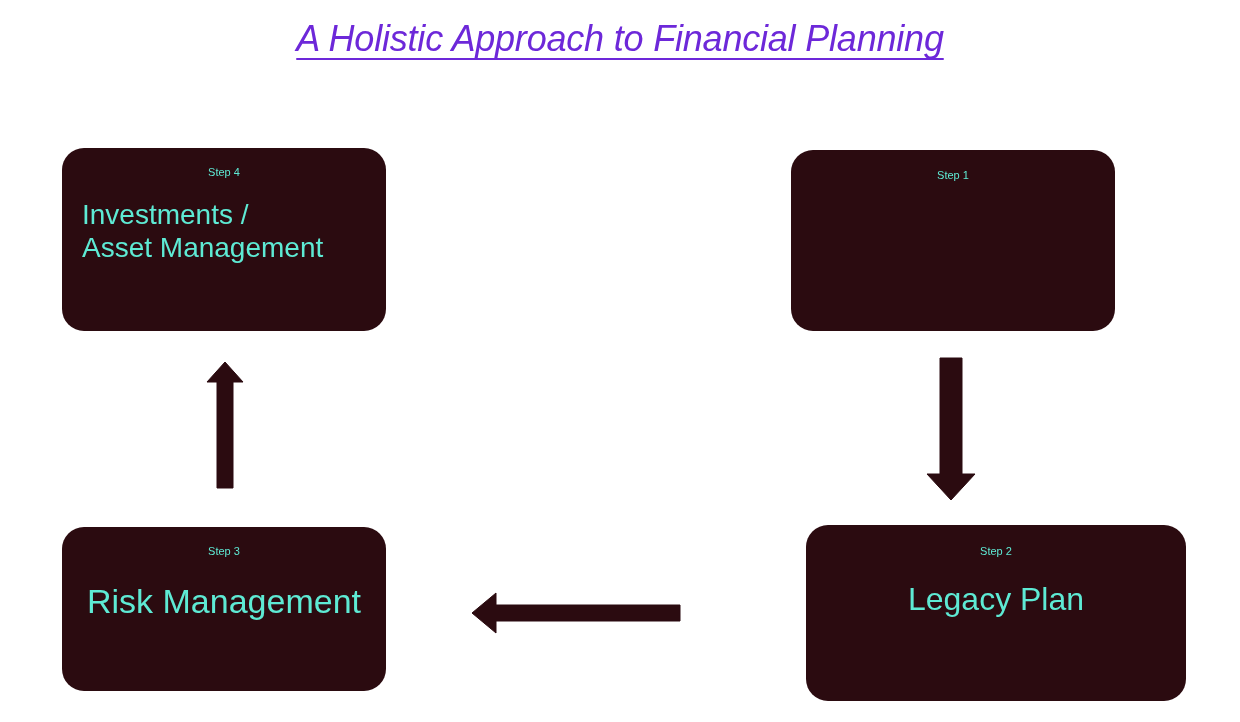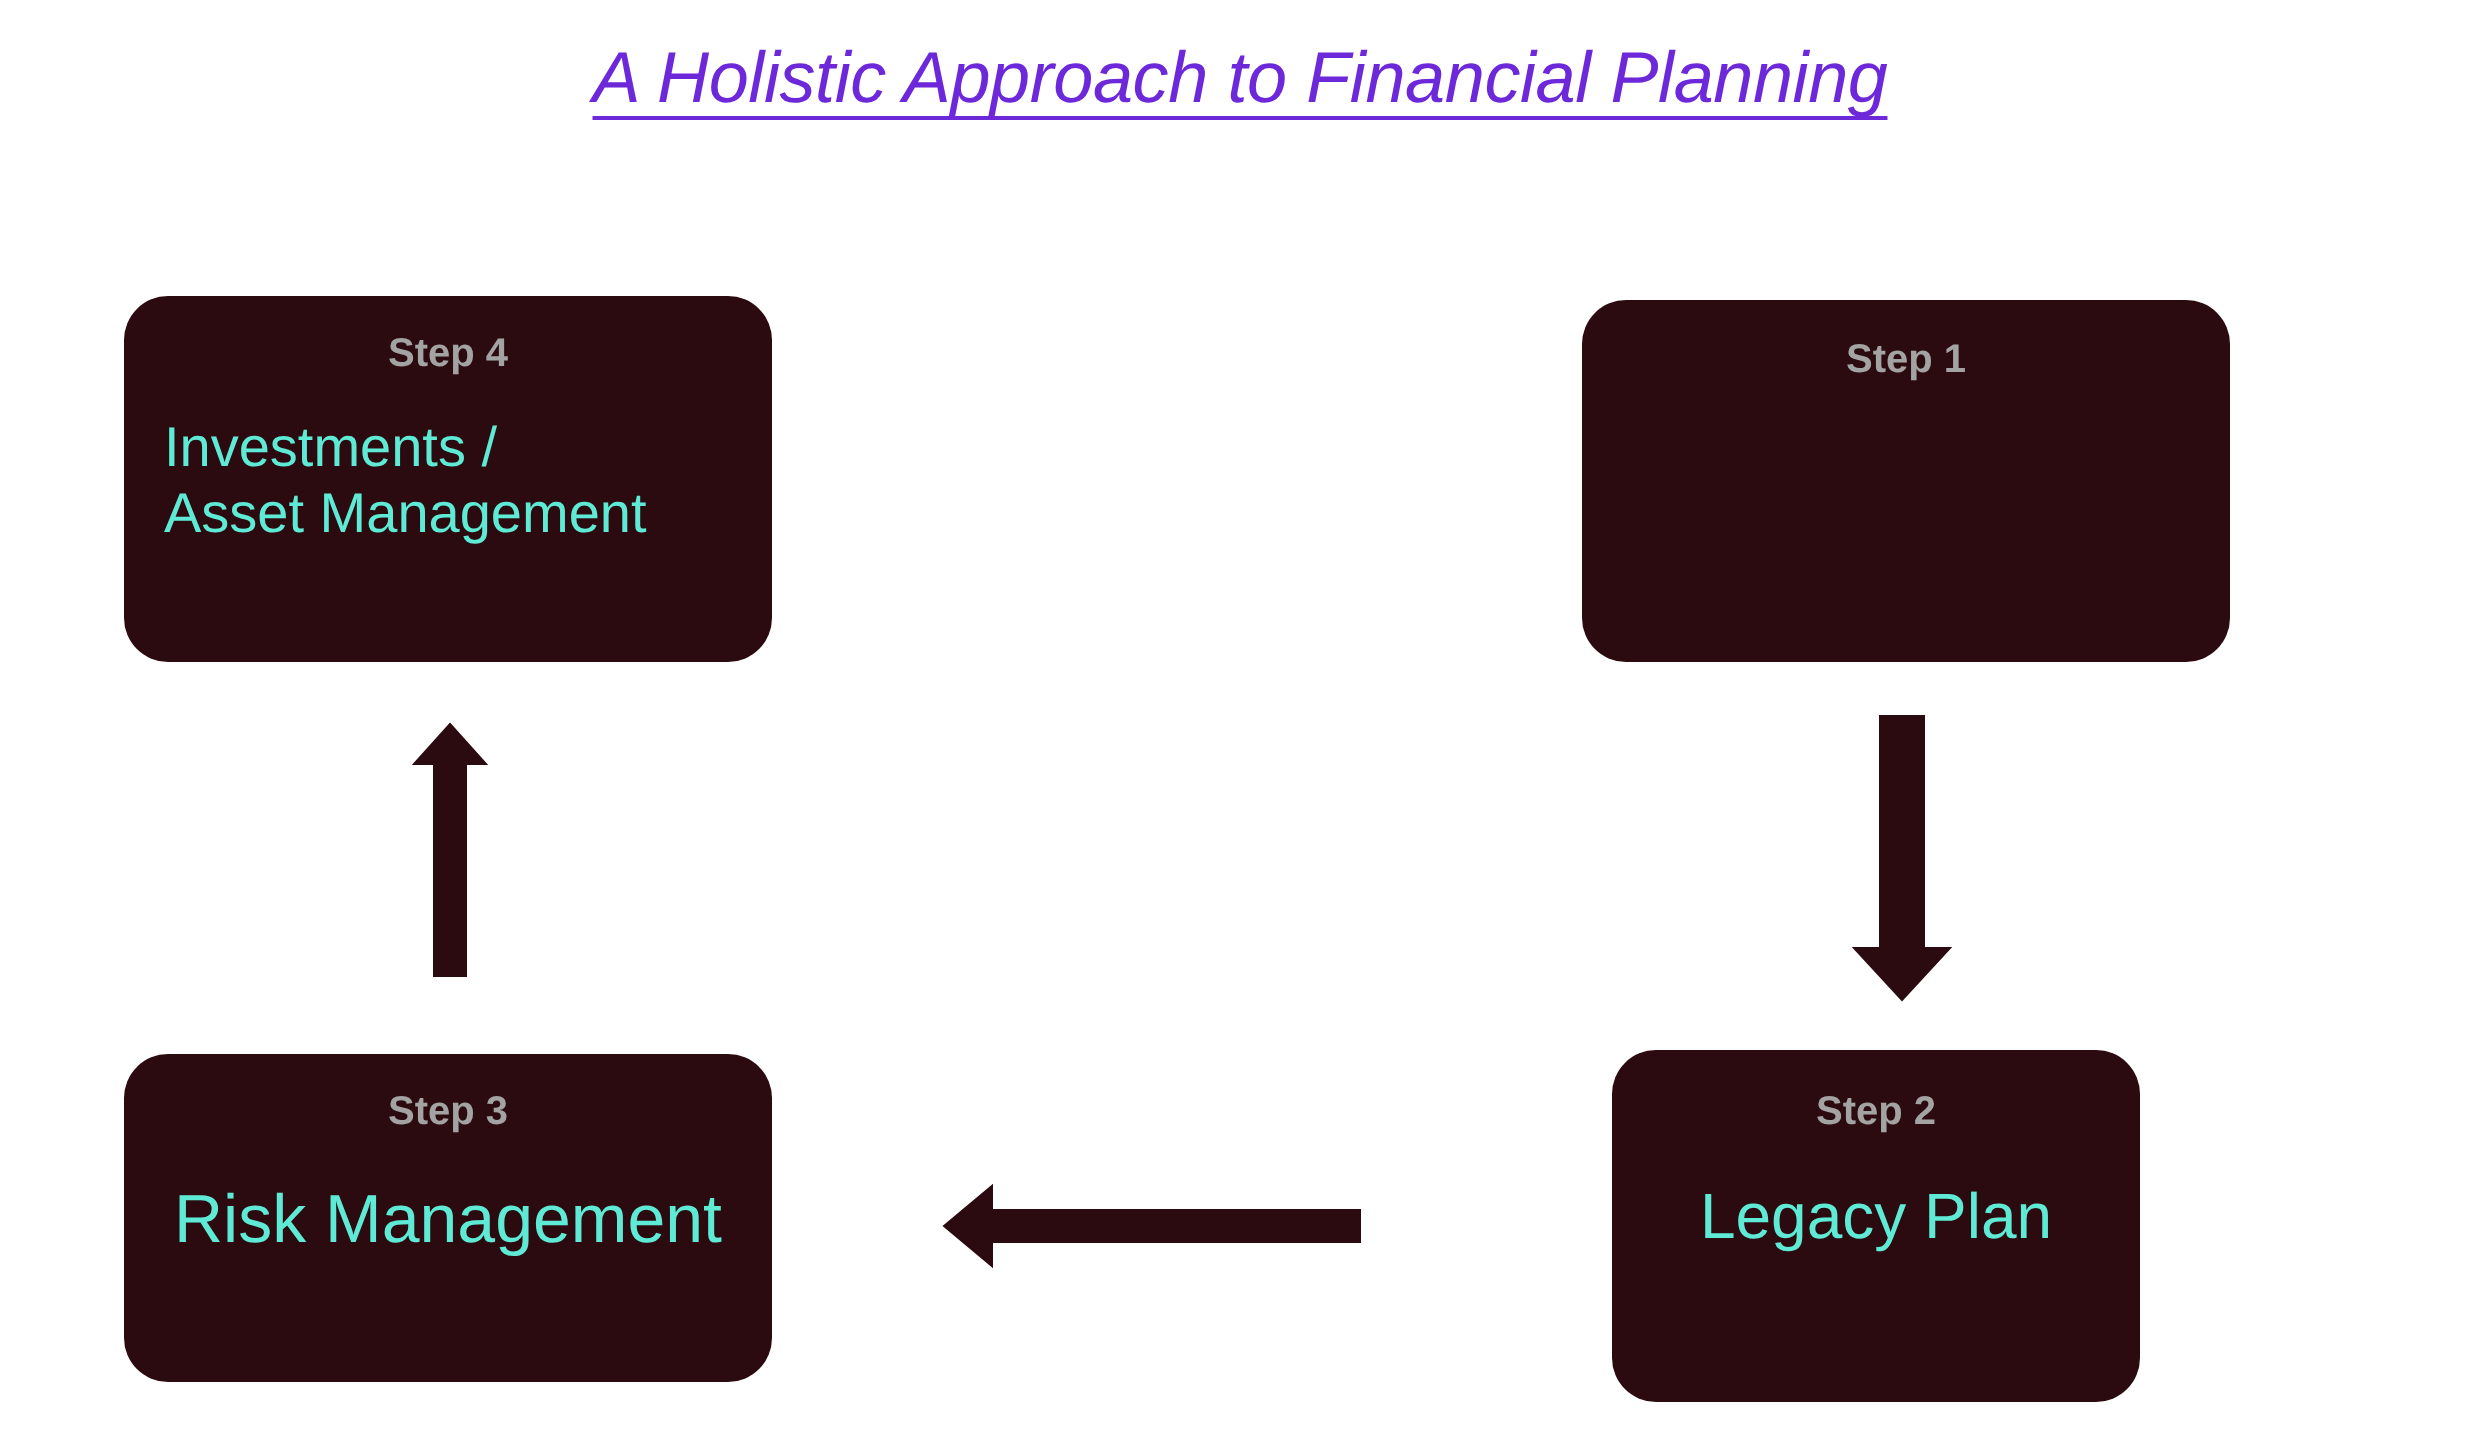--- a/index.html
+++ b/index.html
@@ -46,23 +46,23 @@
     position: absolute;
     background: #2b0b10;
     border-radius: 22px;
     box-sizing: border-box;
     display: flex;
     flex-direction: column;
     align-items: center;
     overflow: hidden;
   }
   .step-label {
-    color: #a3a3a3;
-    font-size: 20px;
-    font-weight: 700;
+    color: #5eead4;
+    font-size: 11px;
+    font-weight: 400;
     line-height: 1;
     white-space: nowrap;
   }
   .step-title {
     color: #5eead4;
     font-weight: 400;
     line-height: 1.18;
     text-align: center;
     white-space: pre-line;
   }
@@ -99,21 +99,21 @@
   }
   #box-step3 .step-label { margin-top: 19px; }
   #box-step3 .step-title {
     margin-top: 24px;
     font-size: 34px;
   }
 
   
   #box-step2 {
     left: 806px; top: 525px;
-    width: 264px; height: 176px;
+    width: 380px; height: 176px;
   }
   #box-step2 .step-label { margin-top: 21px; }
   #box-step2 .step-title {
     margin-top: 24px;
     font-size: 32px;
   }
 
   
   .arrow {
     position: absolute;

